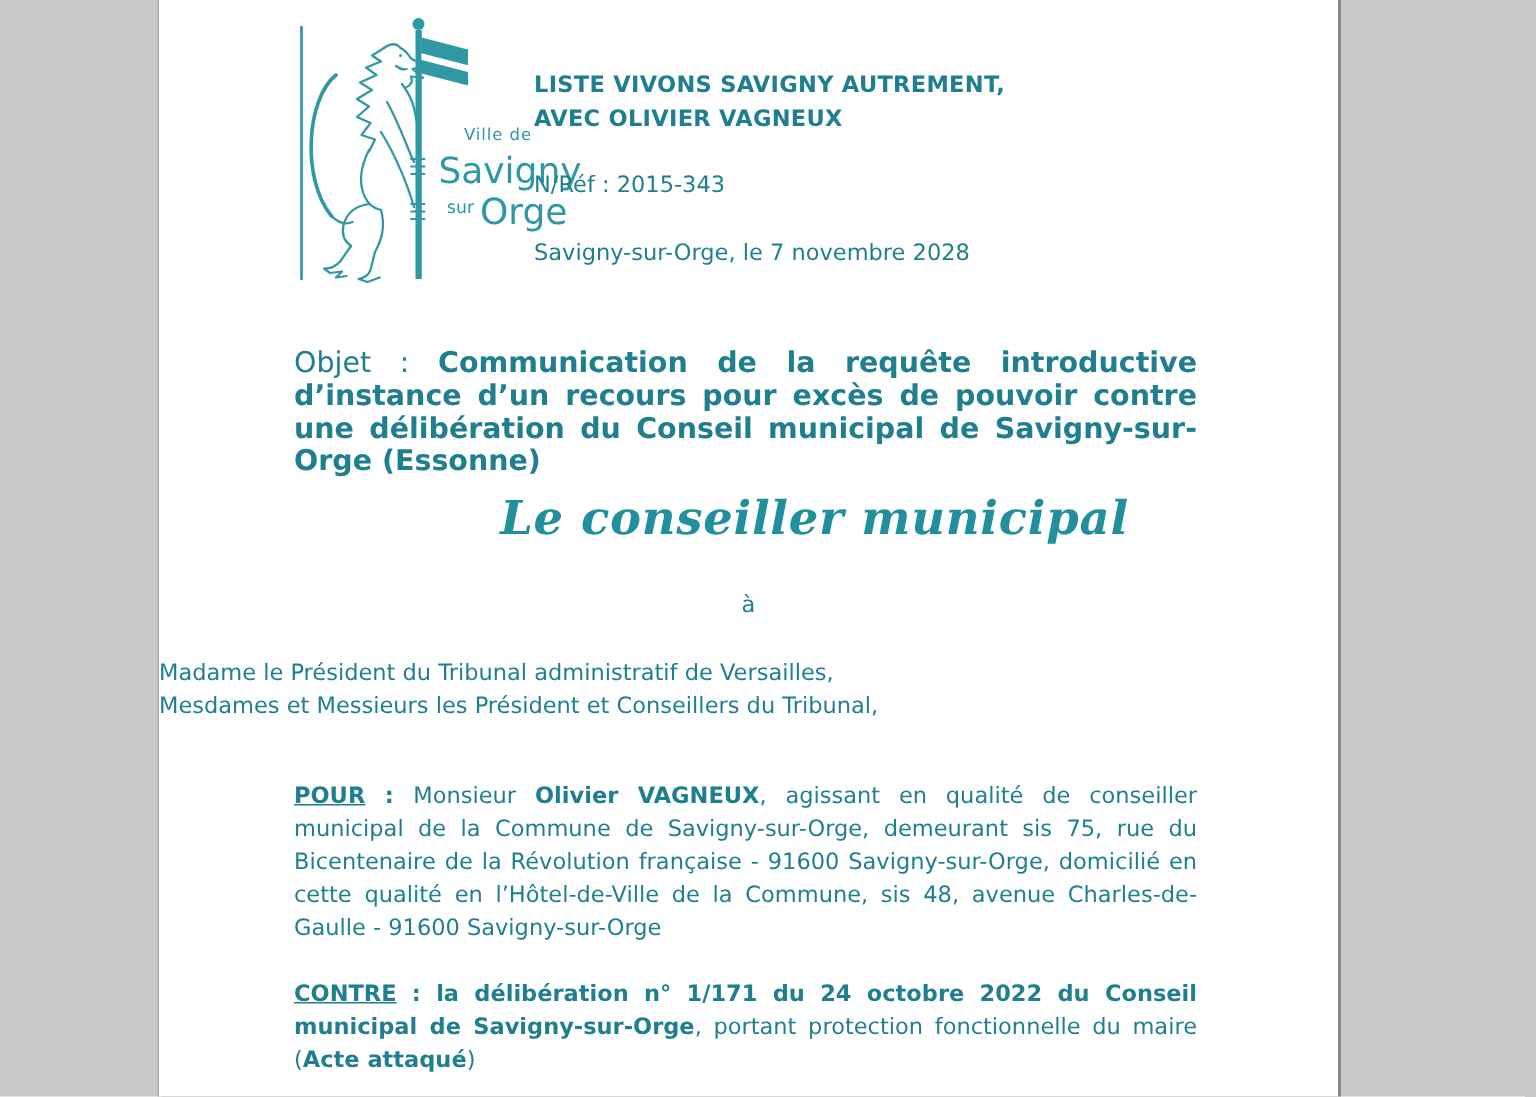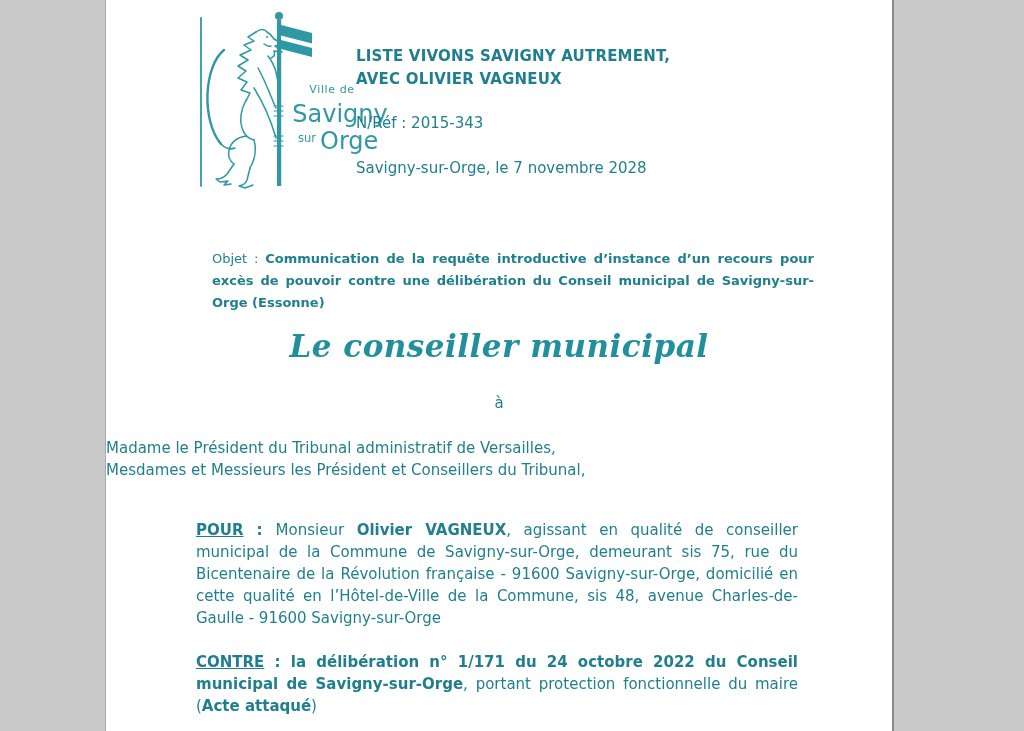--- a/index.html
+++ b/index.html
@@ -20,26 +20,26 @@
   .t-ville{font-size:11px;letter-spacing:0.6px;}
   .t-savigny{font-size:24px;}
   .t-sur{font-size:11.5px;}
   .t-orge{font-size:24px;}
   
   .hdr{position:absolute;left:250px;right:95px;top:45px;text-align:left;}
   .hdr-line{font-weight:700;font-size:15px;line-height:23px;letter-spacing:0.2px;}
   .hdr-ref{font-size:15px;line-height:23px;margin-top:21px;}
   .hdr-date{font-size:15px;line-height:23px;margin-top:22px;}
   
-  .objet{position:absolute;left:90px;top:232px;width:602px;margin:16px;
-         text-align:justify;font-size:13px;line-height:21.8px;}
+  .objet{position:absolute;left:90px;top:232px;width:602px;margin:0;
+         text-align:justify;font-size:19px;line-height:21.8px;}
   .script{position:absolute;left:0;width:100%;top:328px;text-align:center;
           font-family:"DejaVu Serif","Liberation Serif",serif;
           font-style:italic;font-weight:700;font-size:31px;color:#22909c;
-          letter-spacing:0.5px;}
+          letter-spacing:0.5px;padding-left:44px;}
   .to{position:absolute;left:0;width:100%;top:394px;text-align:center;font-size:15px;}
   .recips{position:absolute;left:0;width:100%;top:437px;text-align:left;
           font-size:15px;line-height:22px;}
   .para{position:absolute;left:90px;width:602px;margin:0;
         text-align:justify;font-size:15px;line-height:22px;}
   .pour{top:519px;}
   .contre{top:651px;}
   .b{font-weight:700}
   .u{text-decoration:underline}
   .i{}

